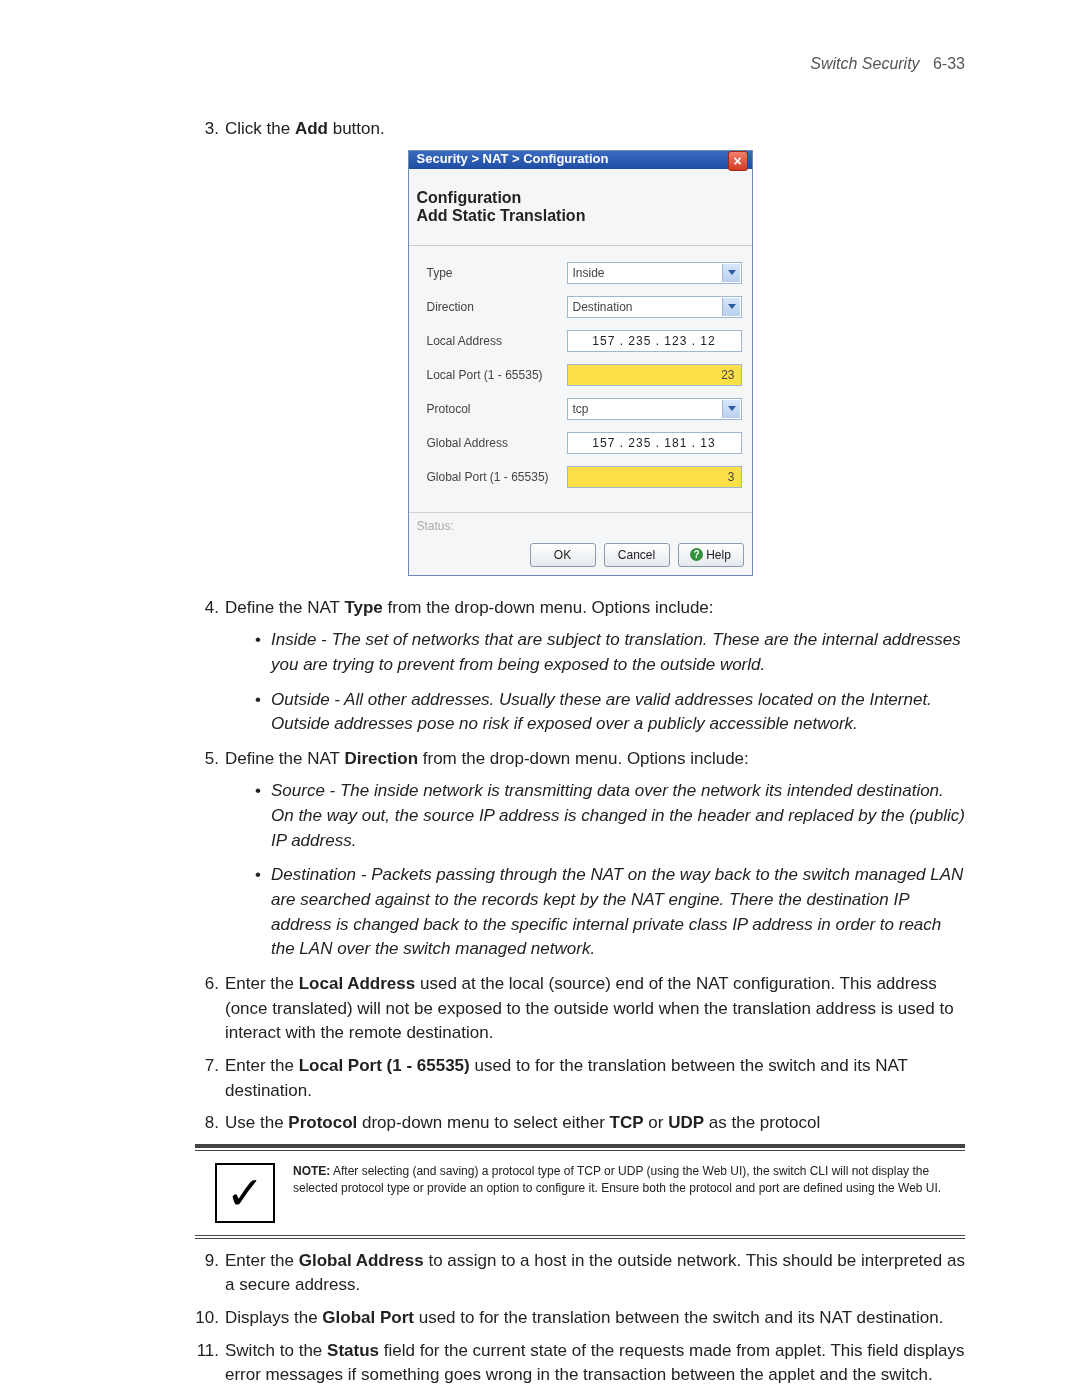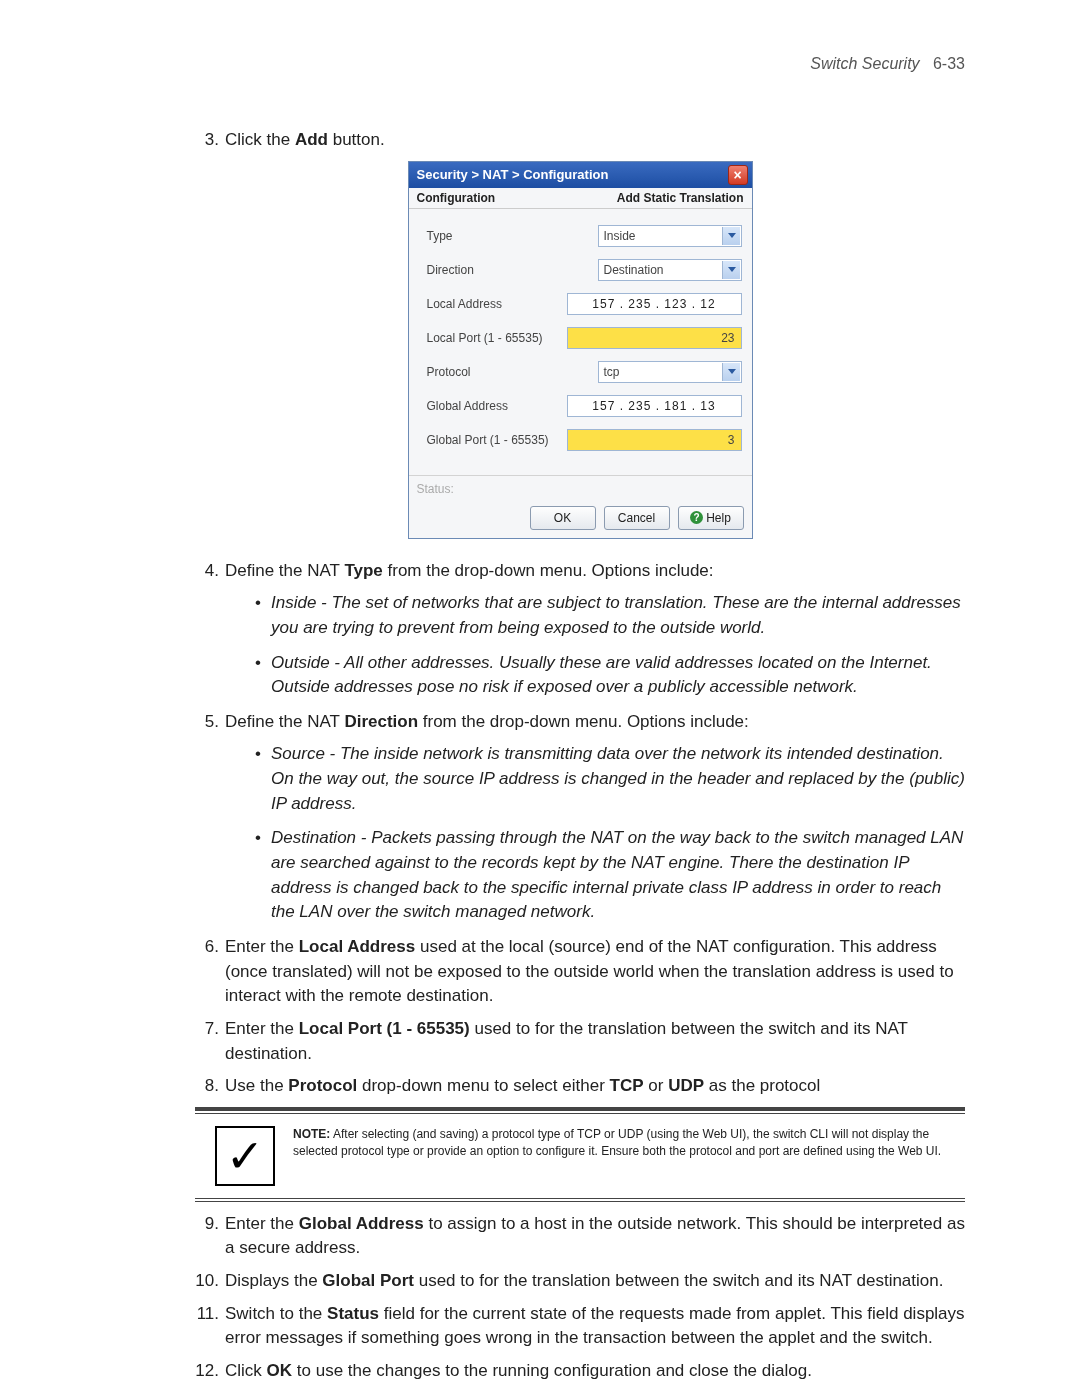--- a/index.html
+++ b/index.html
@@ -11,21 +11,21 @@
     position: relative;
     color: #222;
   }
   .page {
     padding: 55px 115px 60px 195px;
   }
   .header-line {
     text-align: right;
     font-size: 16px;
     color: #555;
-    margin-bottom: 55px;
+    margin-bottom: 44px;
   }
   .header-line .section-title { font-style: italic; }
   .step {
     display: flex;
     font-size: 17px;
     line-height: 1.45;
     margin-bottom: 8px;
   }
   .step .num {
     width: 30px;
@@ -51,50 +51,50 @@
   
   .dialog-wrap { display: flex; justify-content: center; margin: 8px 0 20px 0; }
   .dialog {
     width: 345px;
     border: 1px solid #6b8ab5;
     font-family: Tahoma, Arial, sans-serif;
     font-size: 13px;
     background: #eef2f7;
   }
   .dlg-title {
-    height: 26px;
+    height: 18px;
     background: linear-gradient(#3a6bc0, #1d4ea3);
     color: #fff;
     font-weight: bold;
     font-size: 13px;
     display: flex;
-    align-items: center;
     padding: 0 4px 0 8px;
     position: relative;
   }
   .dlg-close {
     margin-left: auto;
     width: 20px; height: 20px;
     background: linear-gradient(#f08070, #d23a24);
     border: 1px solid #a02614;
     border-radius: 3px;
     color: #fff;
     font-weight: bold;
     display: flex; align-items: center; justify-content: center;
     font-size: 14px;
     line-height: 1;
   }
   .dlg-sub {
     display: flex;
     justify-content: space-between;
-    padding: 3px 8px;
-    font-size: 12px;
+    padding: 20px 8px;
+    font-size: 16px;
     font-weight: bold;
     background: #f5f6f8;
     border-bottom: 1px solid #ccc;
+    flex-direction: column;
   }
   .dlg-body {
     padding: 16px 10px 6px 18px;
     background: #f5f6f8;
   }
   .frow {
     display: flex;
     align-items: center;
     margin-bottom: 12px;
     font-size: 12px;
@@ -102,21 +102,21 @@
   }
   .frow .flabel { width: 140px; }
   .select, .tinput {
     flex: 1;
     height: 22px;
     border: 1px solid #9fb6d4;
     background: #fff;
     font-size: 12px;
     padding: 0 18px 0 5px;
     position: relative;
-    display: flex; align-items: center; margin-left: 31px;
+    display: flex; align-items: center;
   }
   .select::after {
     content: "";
     position: absolute;
     right: 1px; top: 1px; bottom: 1px;
     width: 17px;
     background: linear-gradient(#d7e6f9, #b9d0ee);
     border-left: 1px solid #9fb6d4;
   }
   .select .chev {

